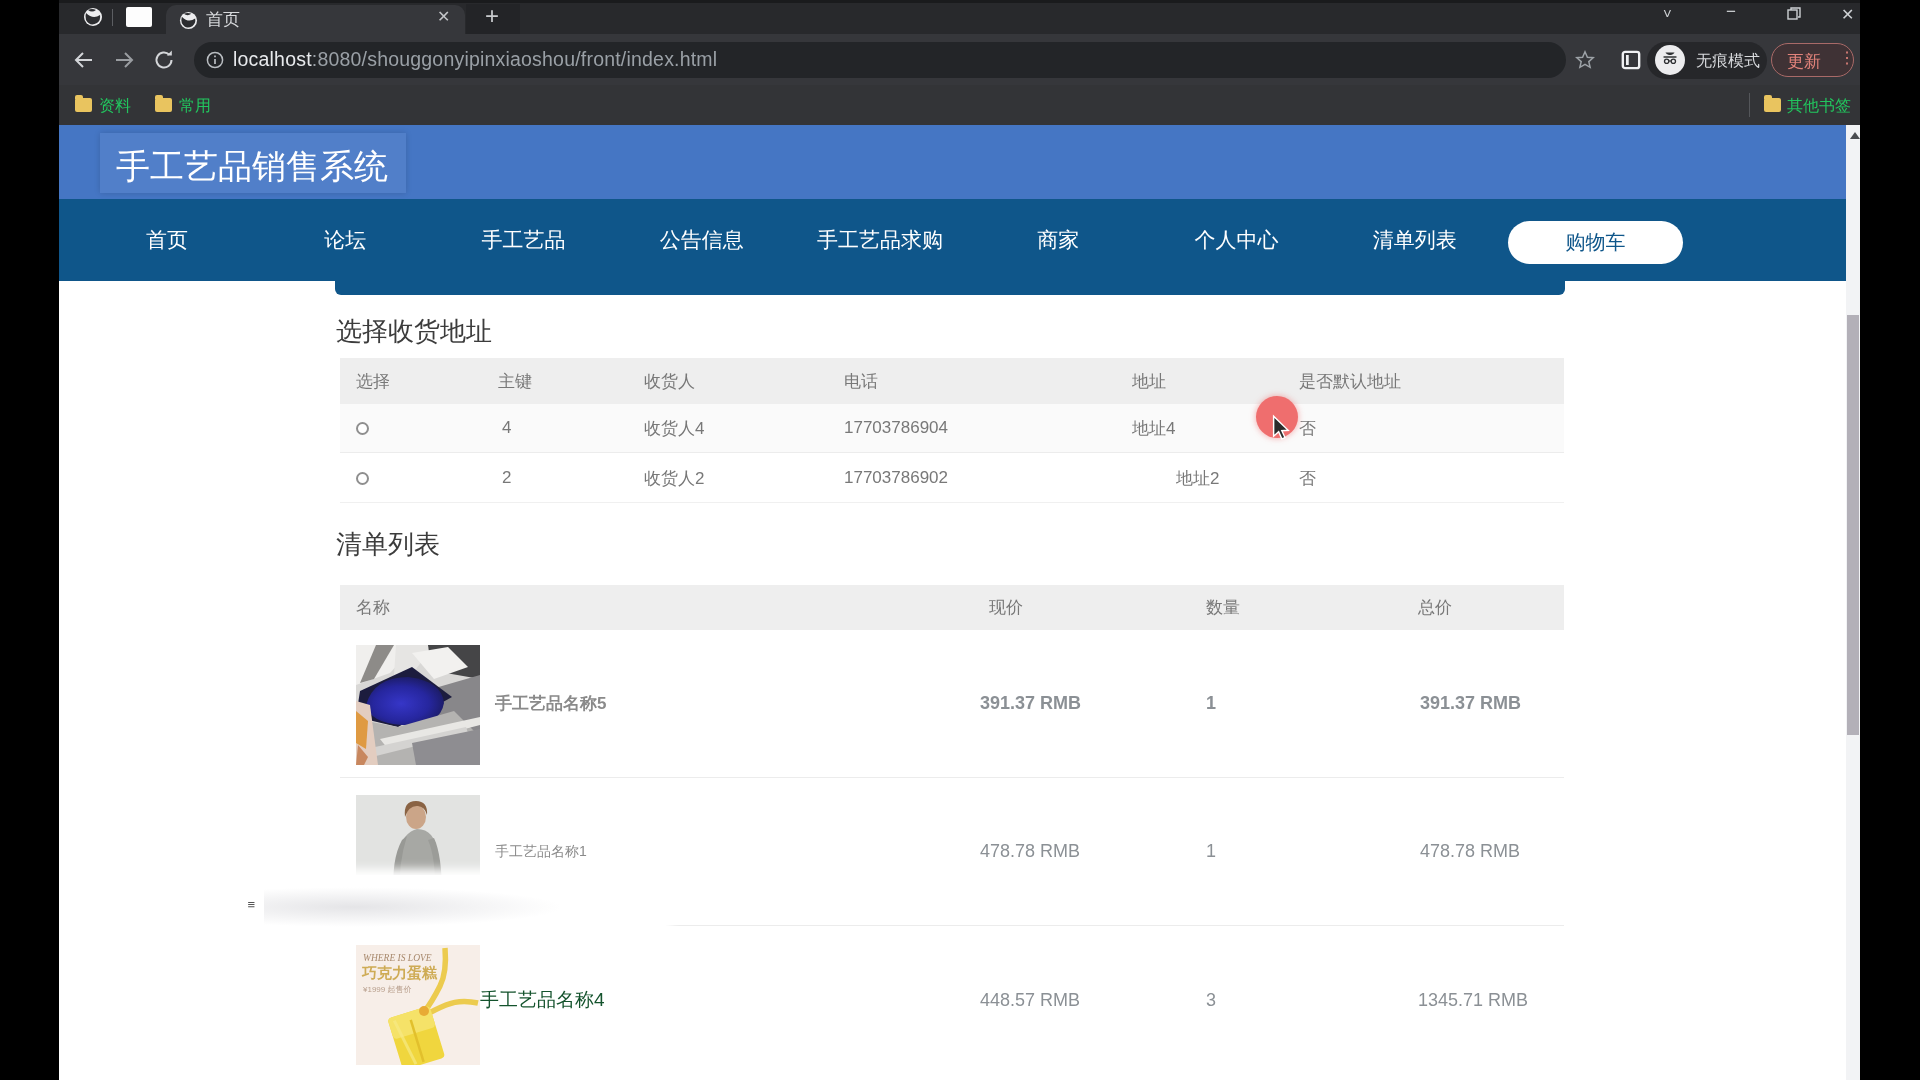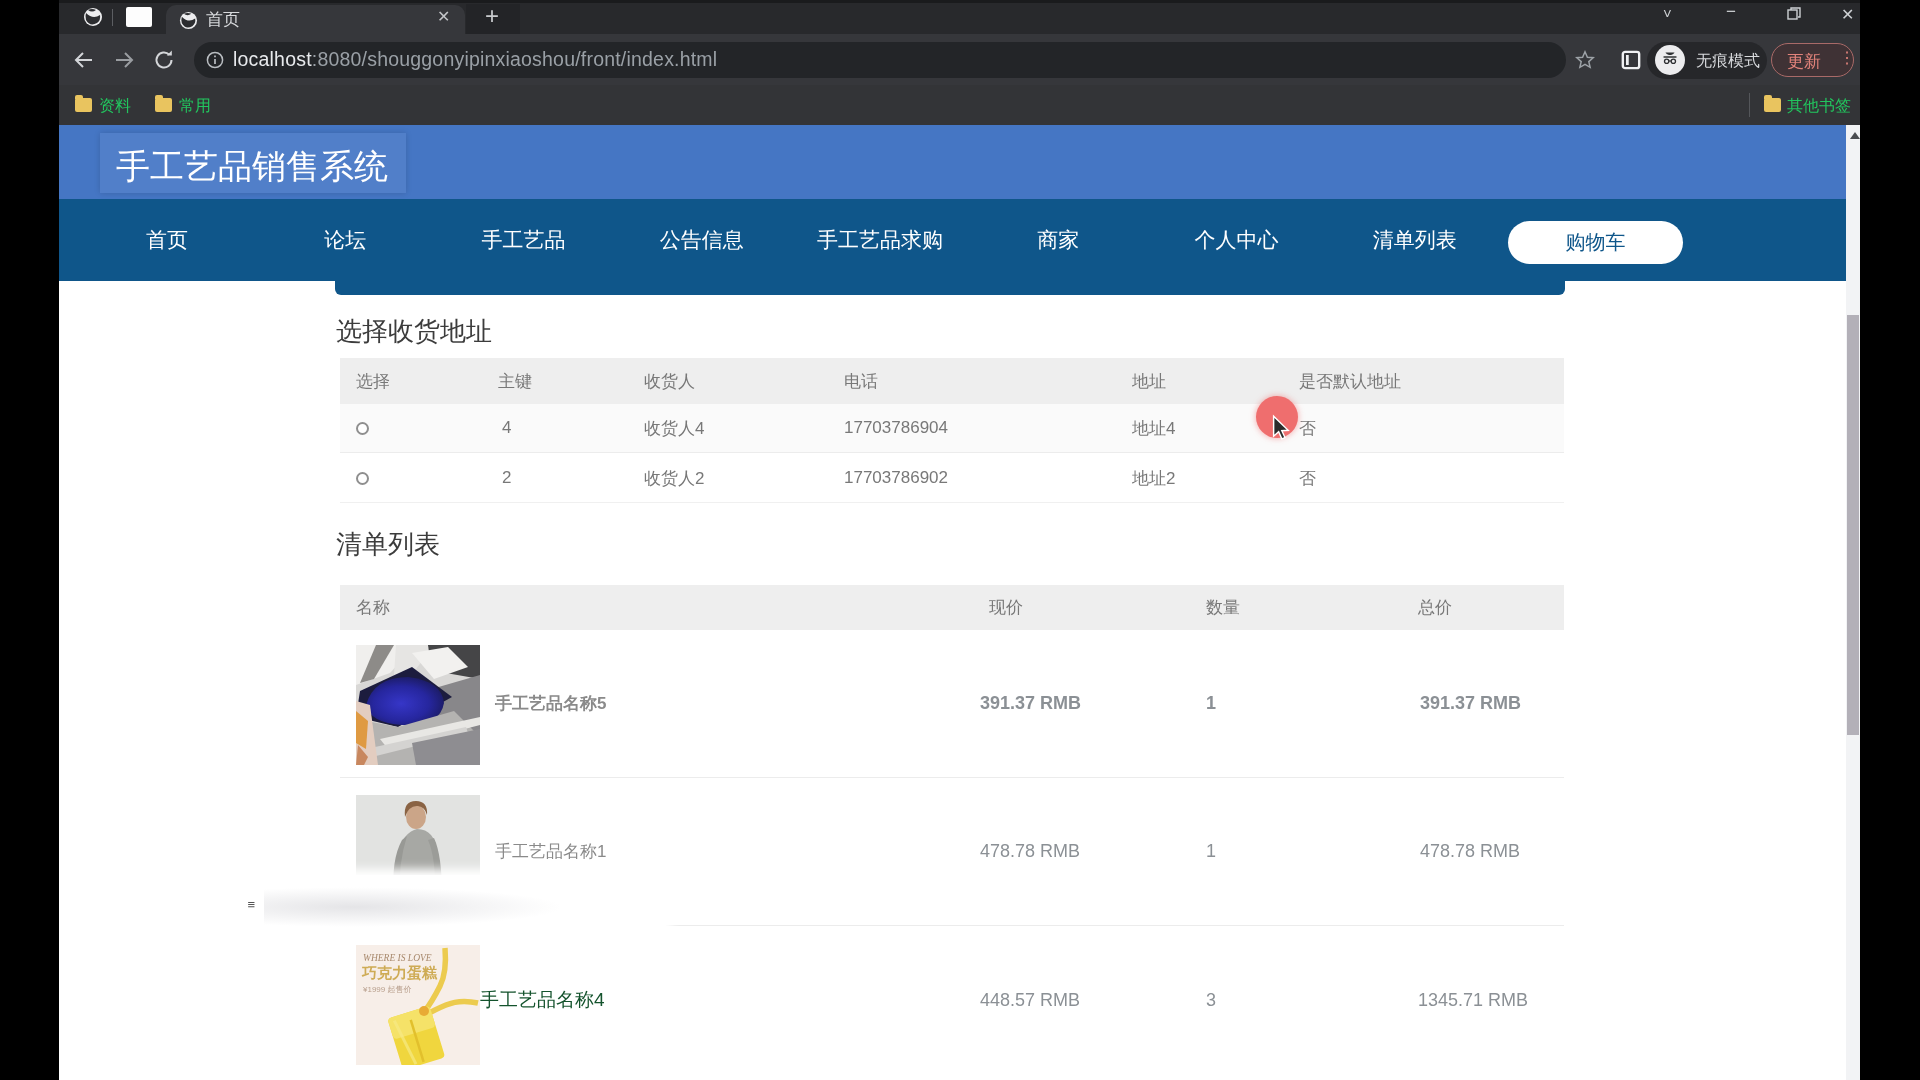--- a/index.html
+++ b/index.html
@@ -162,21 +162,21 @@
         <div class="cell" style="left:792px">地址4</div>
         <div class="cell" style="left:959px">否</div>
       </div>
       <div class="trow" style="top:329px;height:49px;background:#ffffff;border-bottom:1px solid #f0f0f0;">
         <div class="cell" style="left:16px">
             <span class="radio"></span>
           </div>
         <div class="cell" style="left:162px">2</div>
         <div class="cell" style="left:304px">收货人2</div>
         <div class="cell" style="left:504px">17703786902</div>
-        <div class="cell" style="left:792px">地址2</div>
+        <div class="cell" style="left:836px">地址2</div>
         <div class="cell" style="left:959px">否</div>
       </div>
 
       <h2 class="sec" style="left:277px;top:402px;">清单列表</h2>
 
       <div class="trow" style="top:460px;height:45px;background:#eeeeee;">
         <div class="cell" style="left:16px">名称</div>
         <div class="cell" style="left:649px">现价</div>
         <div class="cell" style="left:866px">数量</div>
         <div class="cell" style="left:1078px">总价</div>
@@ -208,21 +208,21 @@
         <polygon points="0,74 42,82 98,66 124,92 124,120 0,120" fill="#b4b3b1"></polygon>
         <polygon points="24,94 124,72 124,80 32,104" fill="#e8e7e4"></polygon>
         <polygon points="10,104 110,82 112,88 16,112" fill="#d4d3d1"></polygon>
         <polygon points="0,56 14,60 22,120 0,120" fill="#e3cdc0"></polygon>
         <polygon points="0,66 12,76 10,104 0,98" fill="#df9a42"></polygon>
         <polygon points="2,100 12,112 8,120 0,120" fill="#c8875e"></polygon>
         <polygon points="56,98 124,84 124,120 60,120" fill="#8e8d91"></polygon>
       </svg>
 
       <div class="trow" style="top:653px;height:148px;border-bottom:1px solid #ececec;">
-        <div class="cell" style="left:155px;font-size:17px;color:#8a8a8a;">手工艺品名称1</div>
+        <div class="cell" style="left:155px;font-size:14px;color:#8a8a8a;">手工艺品名称1</div>
         <div class="cell money" style="left:640px">478.78 RMB</div>
         <div class="cell money" style="left:866px">1</div>
         <div class="cell money" style="left:1080px">478.78 RMB</div>
       </div>
       <svg class="pimg" style="top:670px" viewBox="0 0 124 120">
         <rect width="124" height="120" fill="#e2e3e1"></rect>
         <ellipse cx="60" cy="22" rx="10" ry="12" fill="#cba588"></ellipse>
         <path d="M49 22 q-2 -16 11 -16 q12 0 11 14 q-2 -8 -9 -9 q-9 -1 -13 11z" fill="#8a6344"></path>
         <path d="M40 100 q0 -48 9 -58 q6 -7 12 -8 q9 0 14 6 q9 10 11 60z" fill="#a7a8a4"></path>
         <path d="M38 100 q-3 -35 8 -55 l5 -4 q-9 28 -7 59z" fill="#989995"></path>

